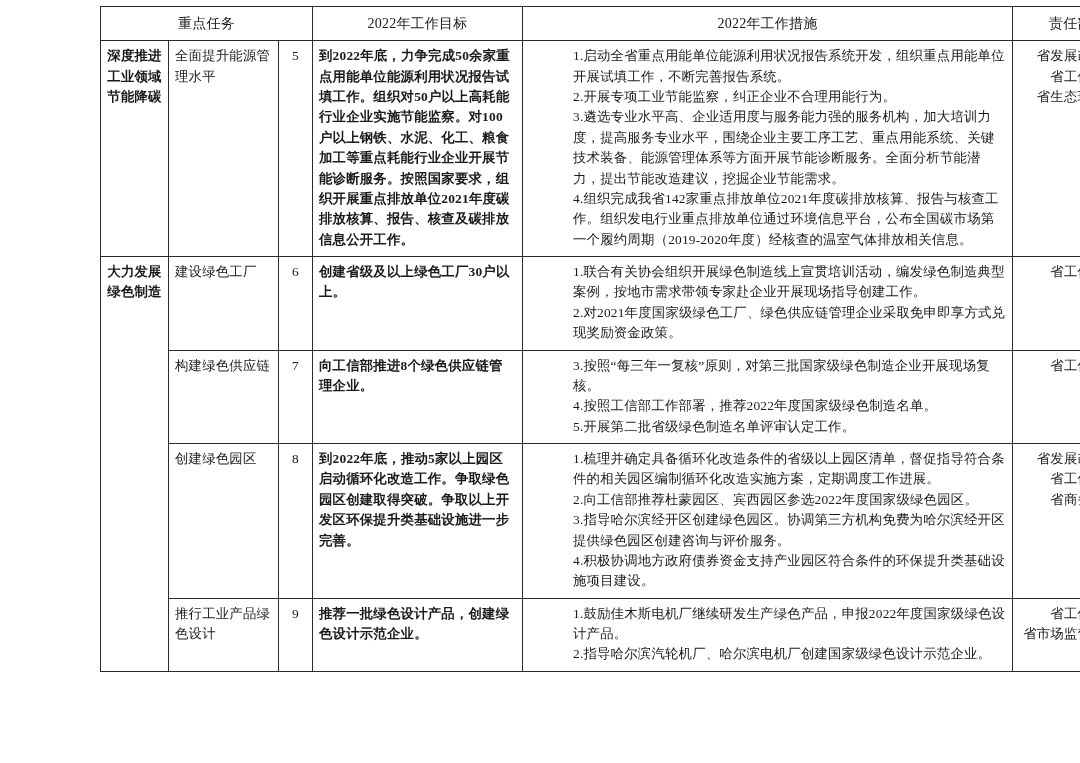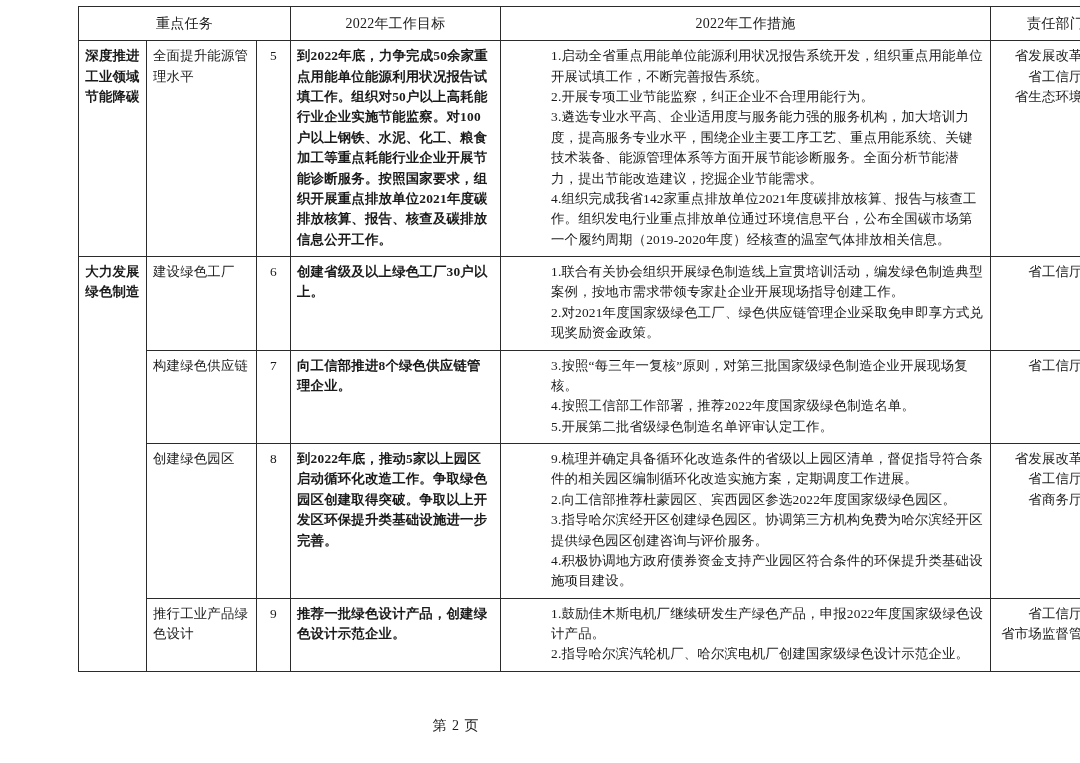--- a/index.html
+++ b/index.html
@@ -13,21 +13,21 @@
     font-family: "Liberation Serif", "DejaVu Serif", serif;
     color: #1a1a1a;
     position: relative;
     overflow: hidden;
   }
   .page {
     position: relative;
     width: 912px;
     height: 763px;
     box-sizing: border-box;
-    padding: 6px 30px 0 78px;
+    padding: 6px 30px 0 100px;
   }
   table.doc-table {
     border-collapse: collapse;
     width: 972px;
     table-layout: fixed;
   }
   table.doc-table th,
   table.doc-table td {
     border: 1px solid #2b2b2b;
     vertical-align: top;
@@ -160,35 +160,34 @@
           <p>5.开展第二批省级绿色制造名单评审认定工作。</p>
         </td>
         <td class="dept">省工信厅</td>
       </tr>
 
       <tr>
         <td class="taskname cell-mid">创建绿色园区</td>
         <td class="cell-center num">8</td>
         <td class="goal">到2022年底，推动5家以上园区启动循环化改造工作。争取绿色园区创建取得突破。争取以上开发区环保提升类基础设施进一步完善。</td>
         <td class="measures">
-          <p>9.梳理并确定具备循环化改造条件的省级以上园区清单，督促指导符合条件的相关园区编制循环化改造实施方案，定期调度工作进展。</p>
+          <p>1.梳理并确定具备循环化改造条件的省级以上园区清单，督促指导符合条件的相关园区编制循环化改造实施方案，定期调度工作进展。</p>
           <p>2.向工信部推荐杜蒙园区、宾西园区参选2022年度国家级绿色园区。</p>
           <p>3.指导哈尔滨经开区创建绿色园区。协调第三方机构免费为哈尔滨经开区提供绿色园区创建咨询与评价服务。</p>
           <p>4.积极协调地方政府债券资金支持产业园区符合条件的环保提升类基础设施项目建设。</p>
         </td>
         <td class="dept">省发展改革委<br>省工信厅<br>省商务厅</td>
       </tr>
 
       <tr>
         <td class="taskname cell-mid">推行工业产品绿色设计</td>
         <td class="cell-center num">9</td>
         <td class="goal">推荐一批绿色设计产品，创建绿色设计示范企业。</td>
         <td class="measures">
           <p>1.鼓励佳木斯电机厂继续研发生产绿色产品，申报2022年度国家级绿色设计产品。</p>
           <p>2.指导哈尔滨汽轮机厂、哈尔滨电机厂创建国家级绿色设计示范企业。</p>
         </td>
         <td class="dept">省工信厅<br>省市场监督管理局</td>
       </tr>
     </tbody>
   </table>
 
-  <div class="footer">第 2 页</div>
 </div>
 
 </body></html>

